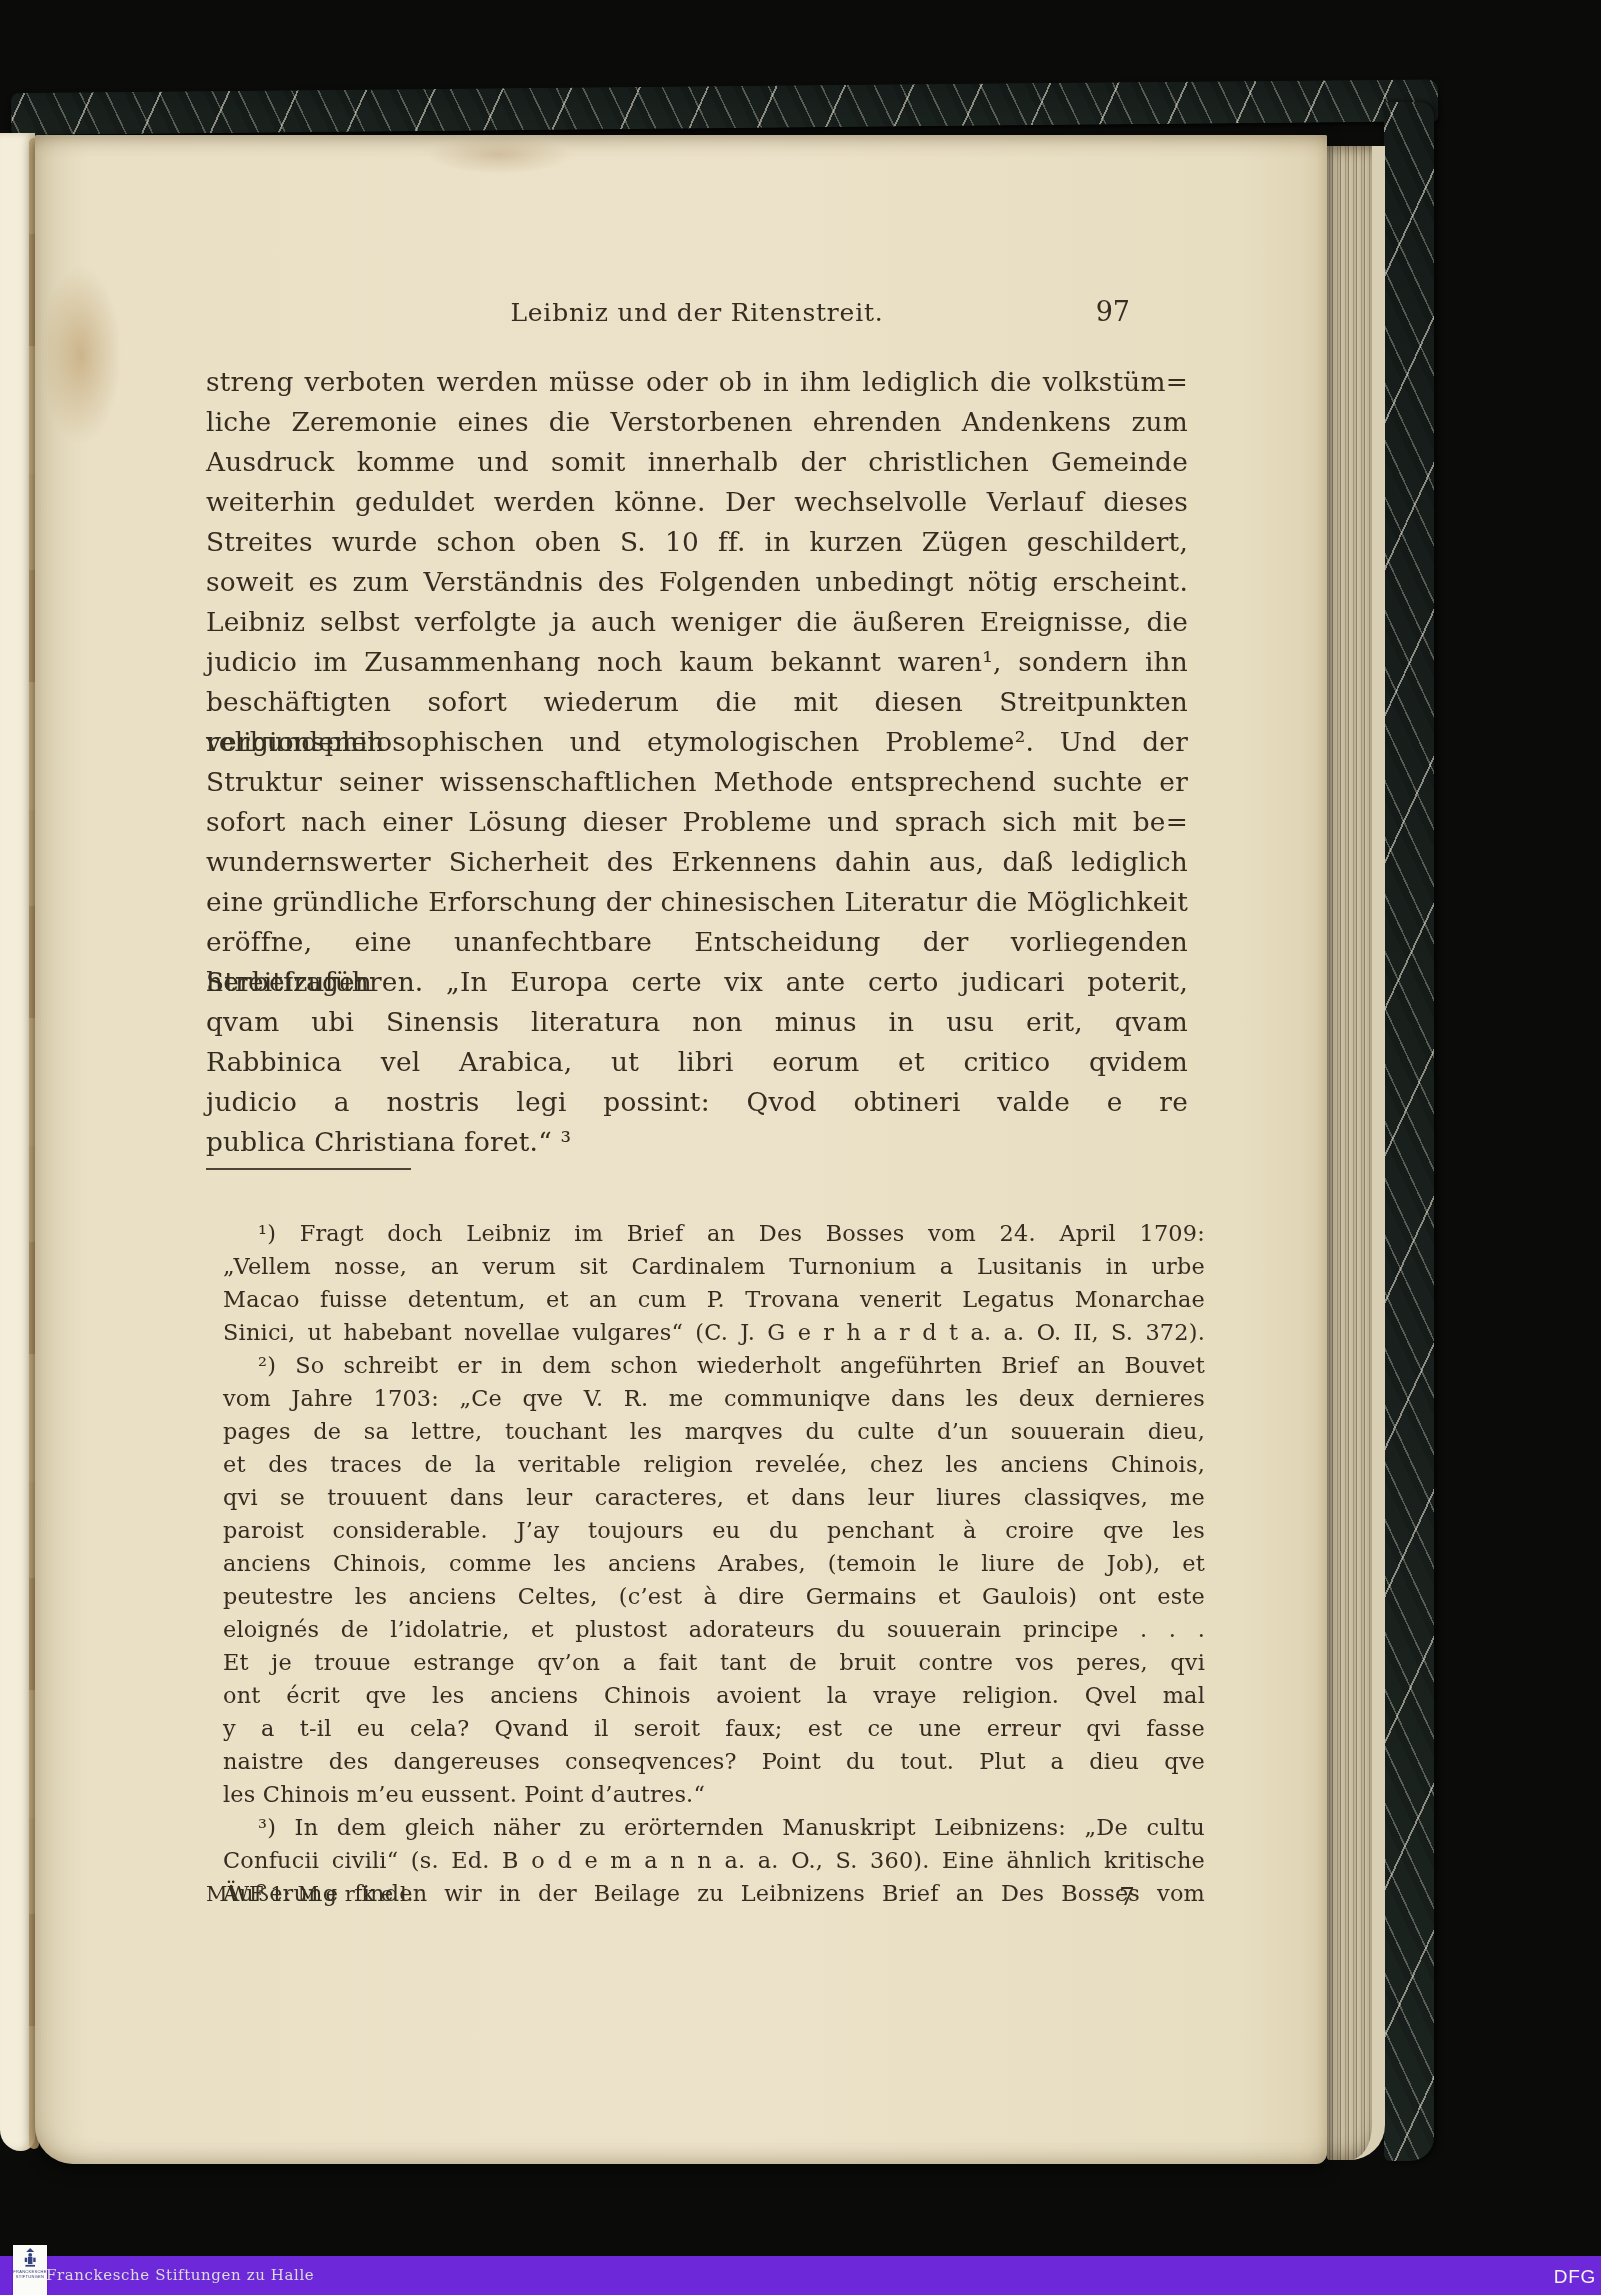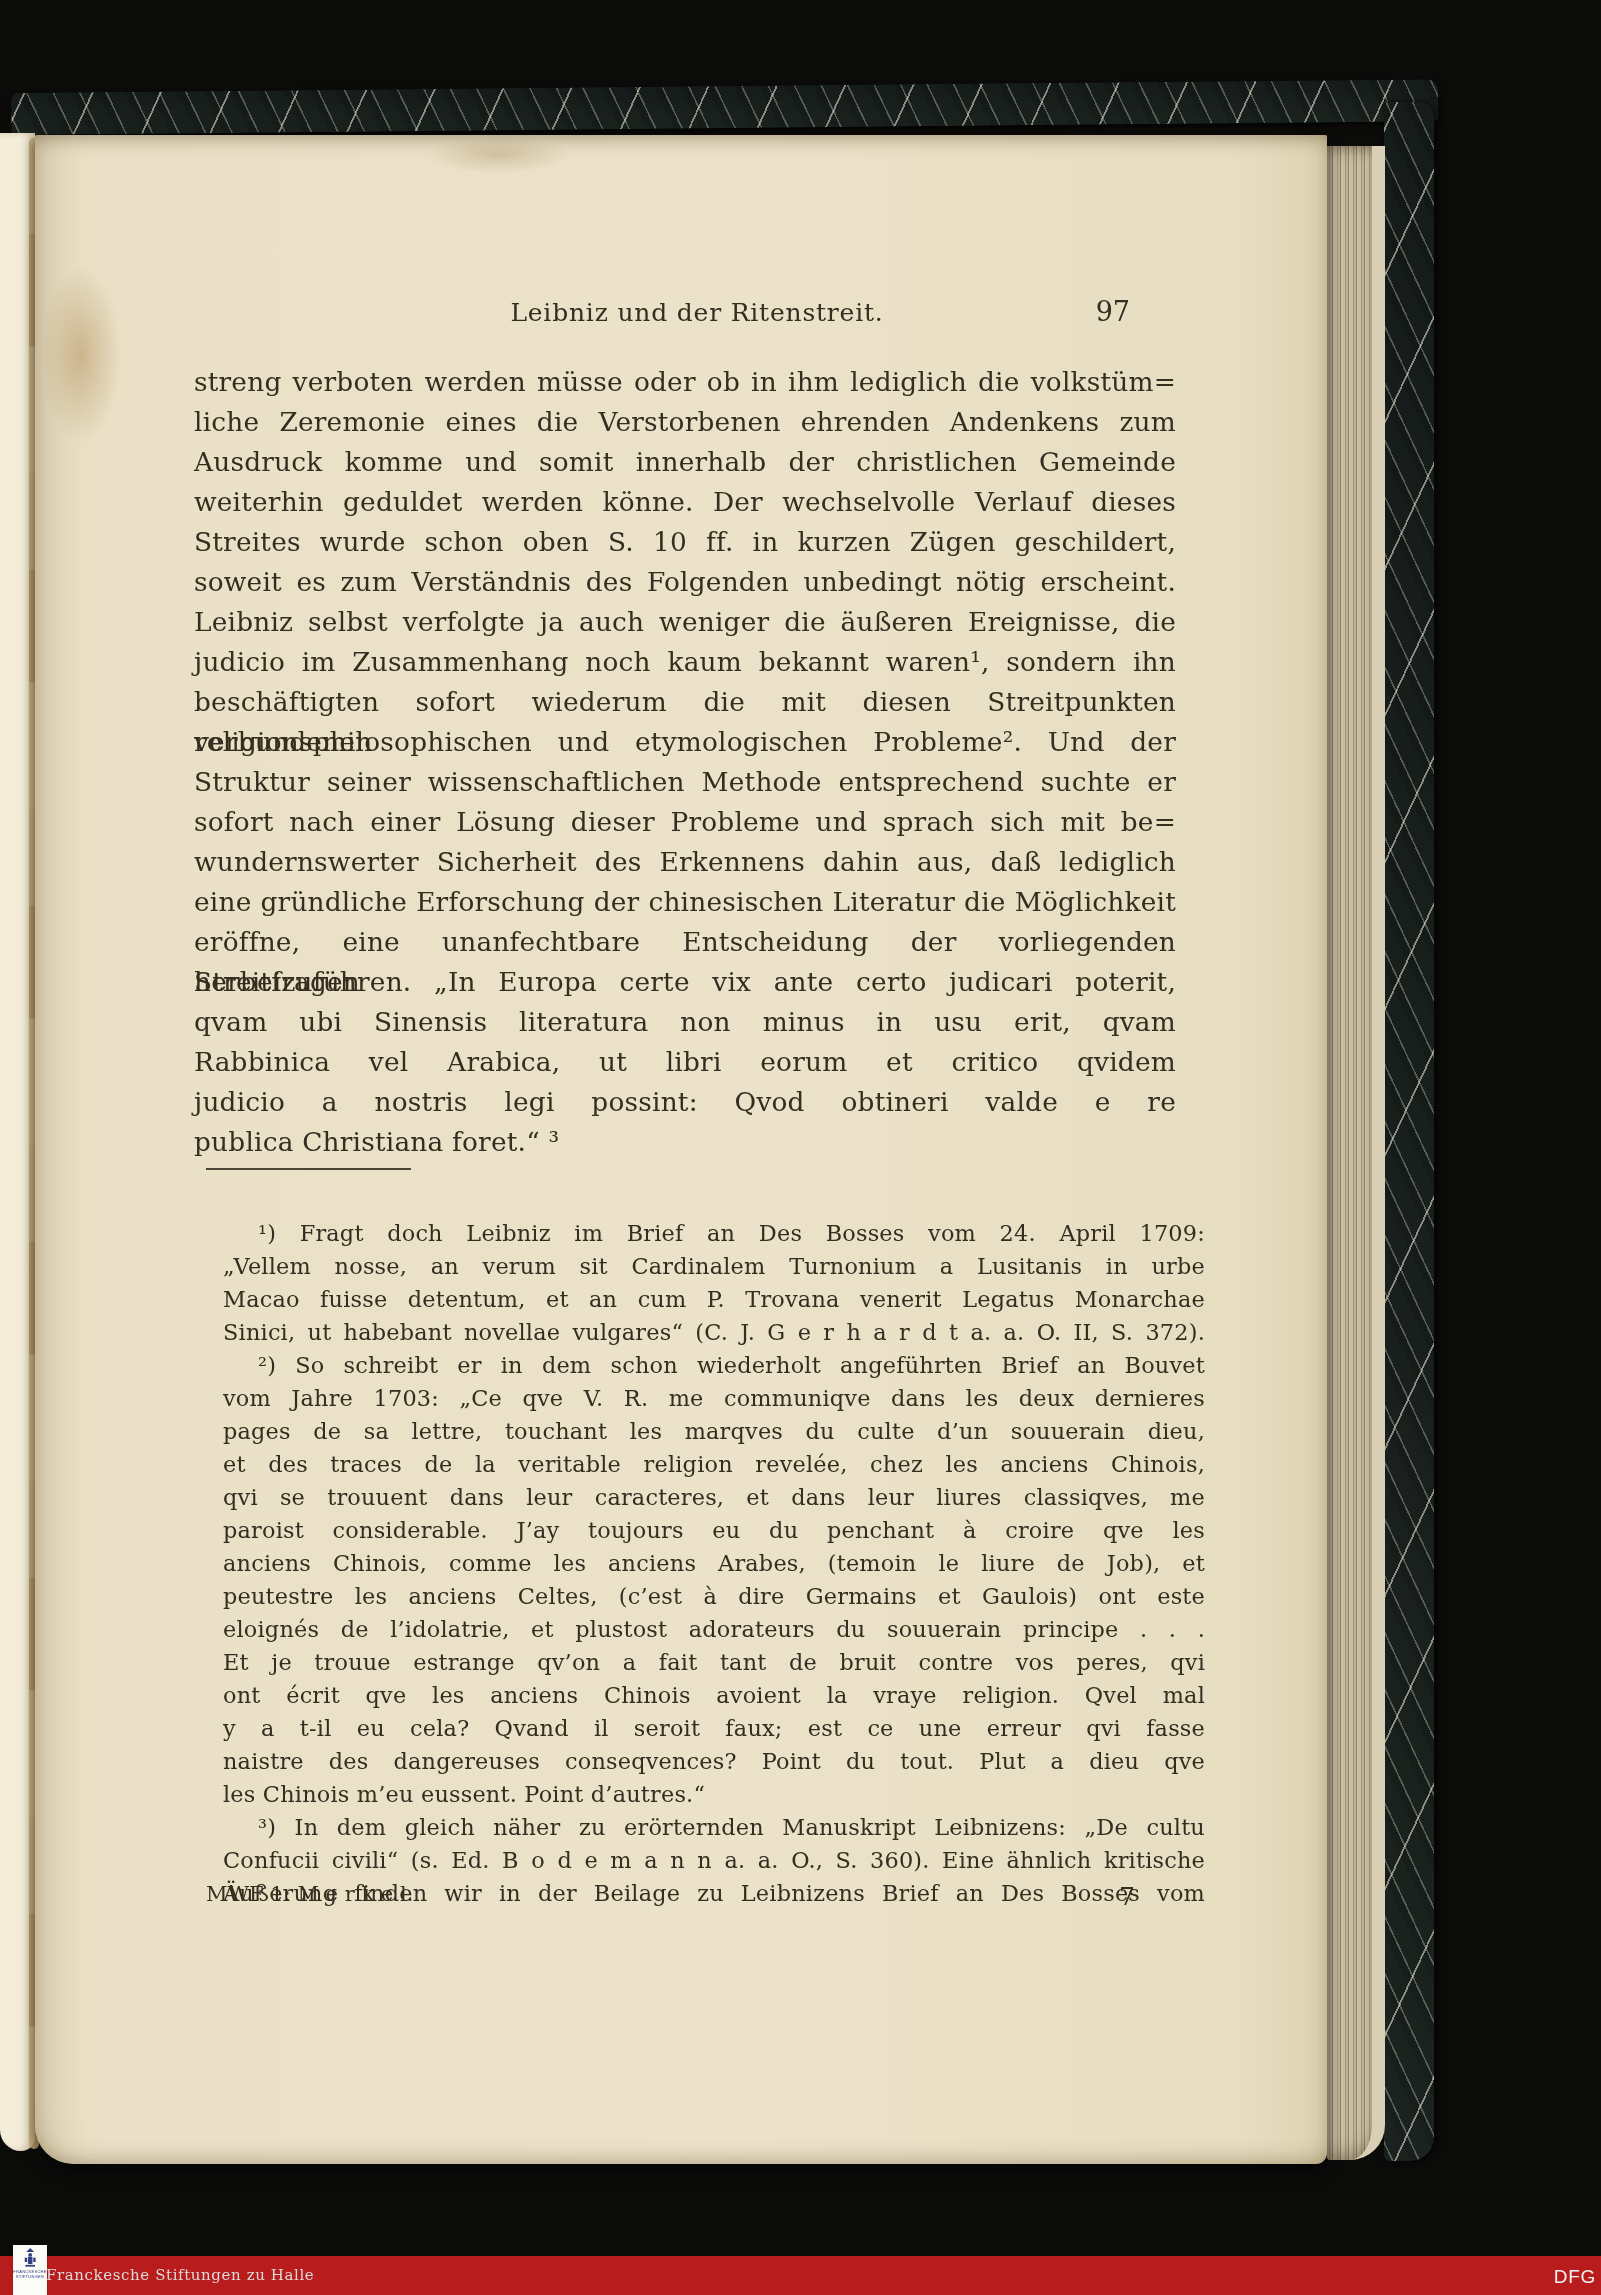--- a/index.html
+++ b/index.html
@@ -38,32 +38,32 @@
                        0 4.8px 14.4px rgba(0,0,0,.6);
             color:#362c20;}
   .stain-a{position:absolute;left:-9.6px;top:96px;width:112px;height:248px;
             background:radial-gradient(closest-side, rgba(158,112,48,.38), rgba(158,112,48,0) 72%);}
   .stain-b{position:absolute;left:368px;top:-6.4px;width:192px;height:51px;
             background:radial-gradient(closest-side, rgba(150,110,60,.28), rgba(150,110,60,0) 75%);}
   
   .running-head{position:absolute;left:171px;top:163px;width:982px;height:37px;text-align:center;}
   .rh-title{font-size:25px;letter-spacing:0.8px;margin-top:16px;}
   .rh-num{position:absolute;right:58px;top:-1.6px;font-size:27px;}
-  .body{position:absolute;left:159px;top:227px;width:982px;}
+  .body{position:absolute;left:171px;top:227px;width:982px;}
   .ln{height:40px;line-height:40px;font-size:26.4px;letter-spacing:0.2px;white-space:normal;}
   .j{text-align:justify;text-align-last:justify;}
   .fn-sep{position:absolute;left:171px;top:1033px;width:205px;border-top:2.4px solid #4d4334;}
   .fns{position:absolute;left:188px;top:1058px;width:982px;margin-top:24px;}
   .fl{height:33px;line-height:33px;font-size:22.4px;letter-spacing:0.2px;}
   .ind{text-indent:35px;}
   .sig{position:absolute;left:171px;top:1747px;width:982px;display:flex;justify-content:space-between;align-items:flex-start;}
   .sig-left{font-size:21px;}
   .sig-num{font-size:25px;margin-right:53px;}
   
-  .bar{position:absolute;left:0;top:2256px;width:1601px;height:39px;background:#b91c1c;}
+  .bar{position:absolute;left:0;top:2256px;width:1601px;height:39px;background:#6d28d9;}
   .logo-box{position:absolute;left:13px;top:-11.2px;width:34px;height:50px;background:#fbfbf8;
             text-align:center;box-shadow:0 0 1.6px rgba(0,0,0,.4);}
   .logo-glyph{margin:3.2px auto 0.8px auto;width:14.4px;height:21px;display:block;}
   .logo-t{font-family:"Liberation Sans","DejaVu Sans",sans-serif;font-size:4px;line-height:4.8px;
             color:#33417e;letter-spacing:0.3px;}
   .bar-label{position:absolute;left:46px;top:9.6px;font-size:15px;color:#dcdcdc;letter-spacing:0.6px;
             font-family:"DejaVu Serif","Liberation Serif",serif;}
   .dfg{position:absolute;right:4.8px;top:10.4px;font-size:19px;font-weight:normal;color:#f4f4f4;
             font-family:"Liberation Sans","DejaVu Sans",sans-serif;letter-spacing:0.8px;}
 </style>

